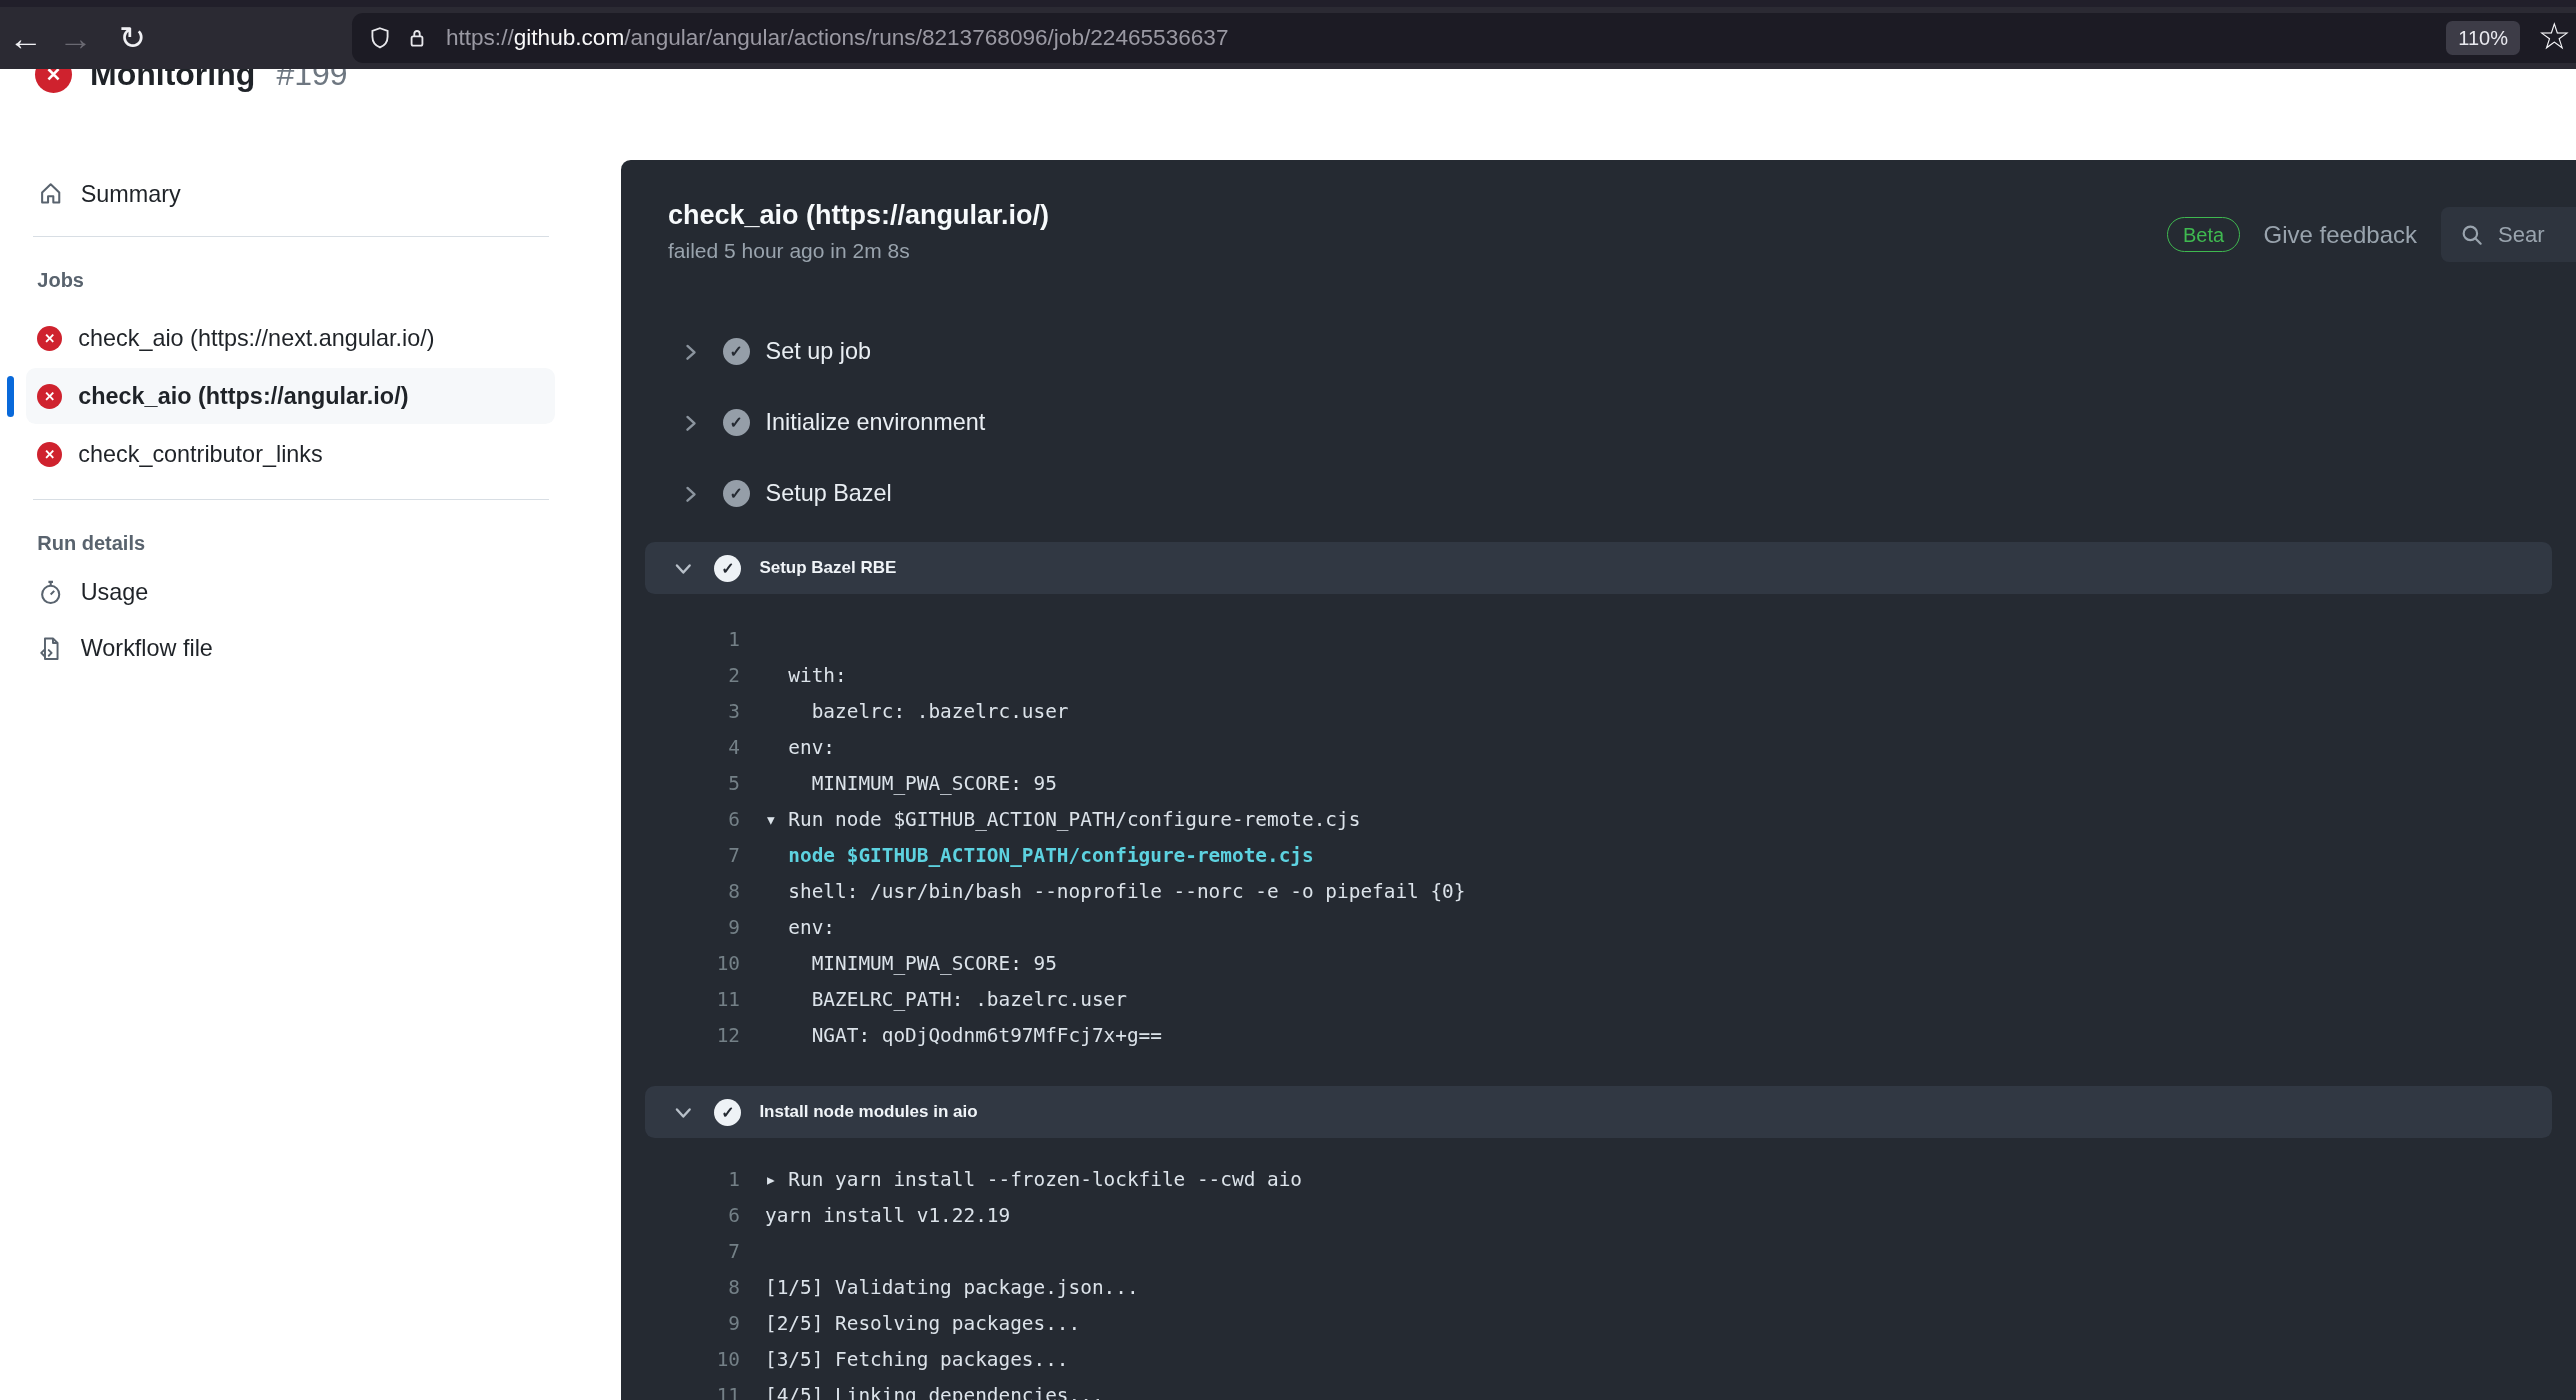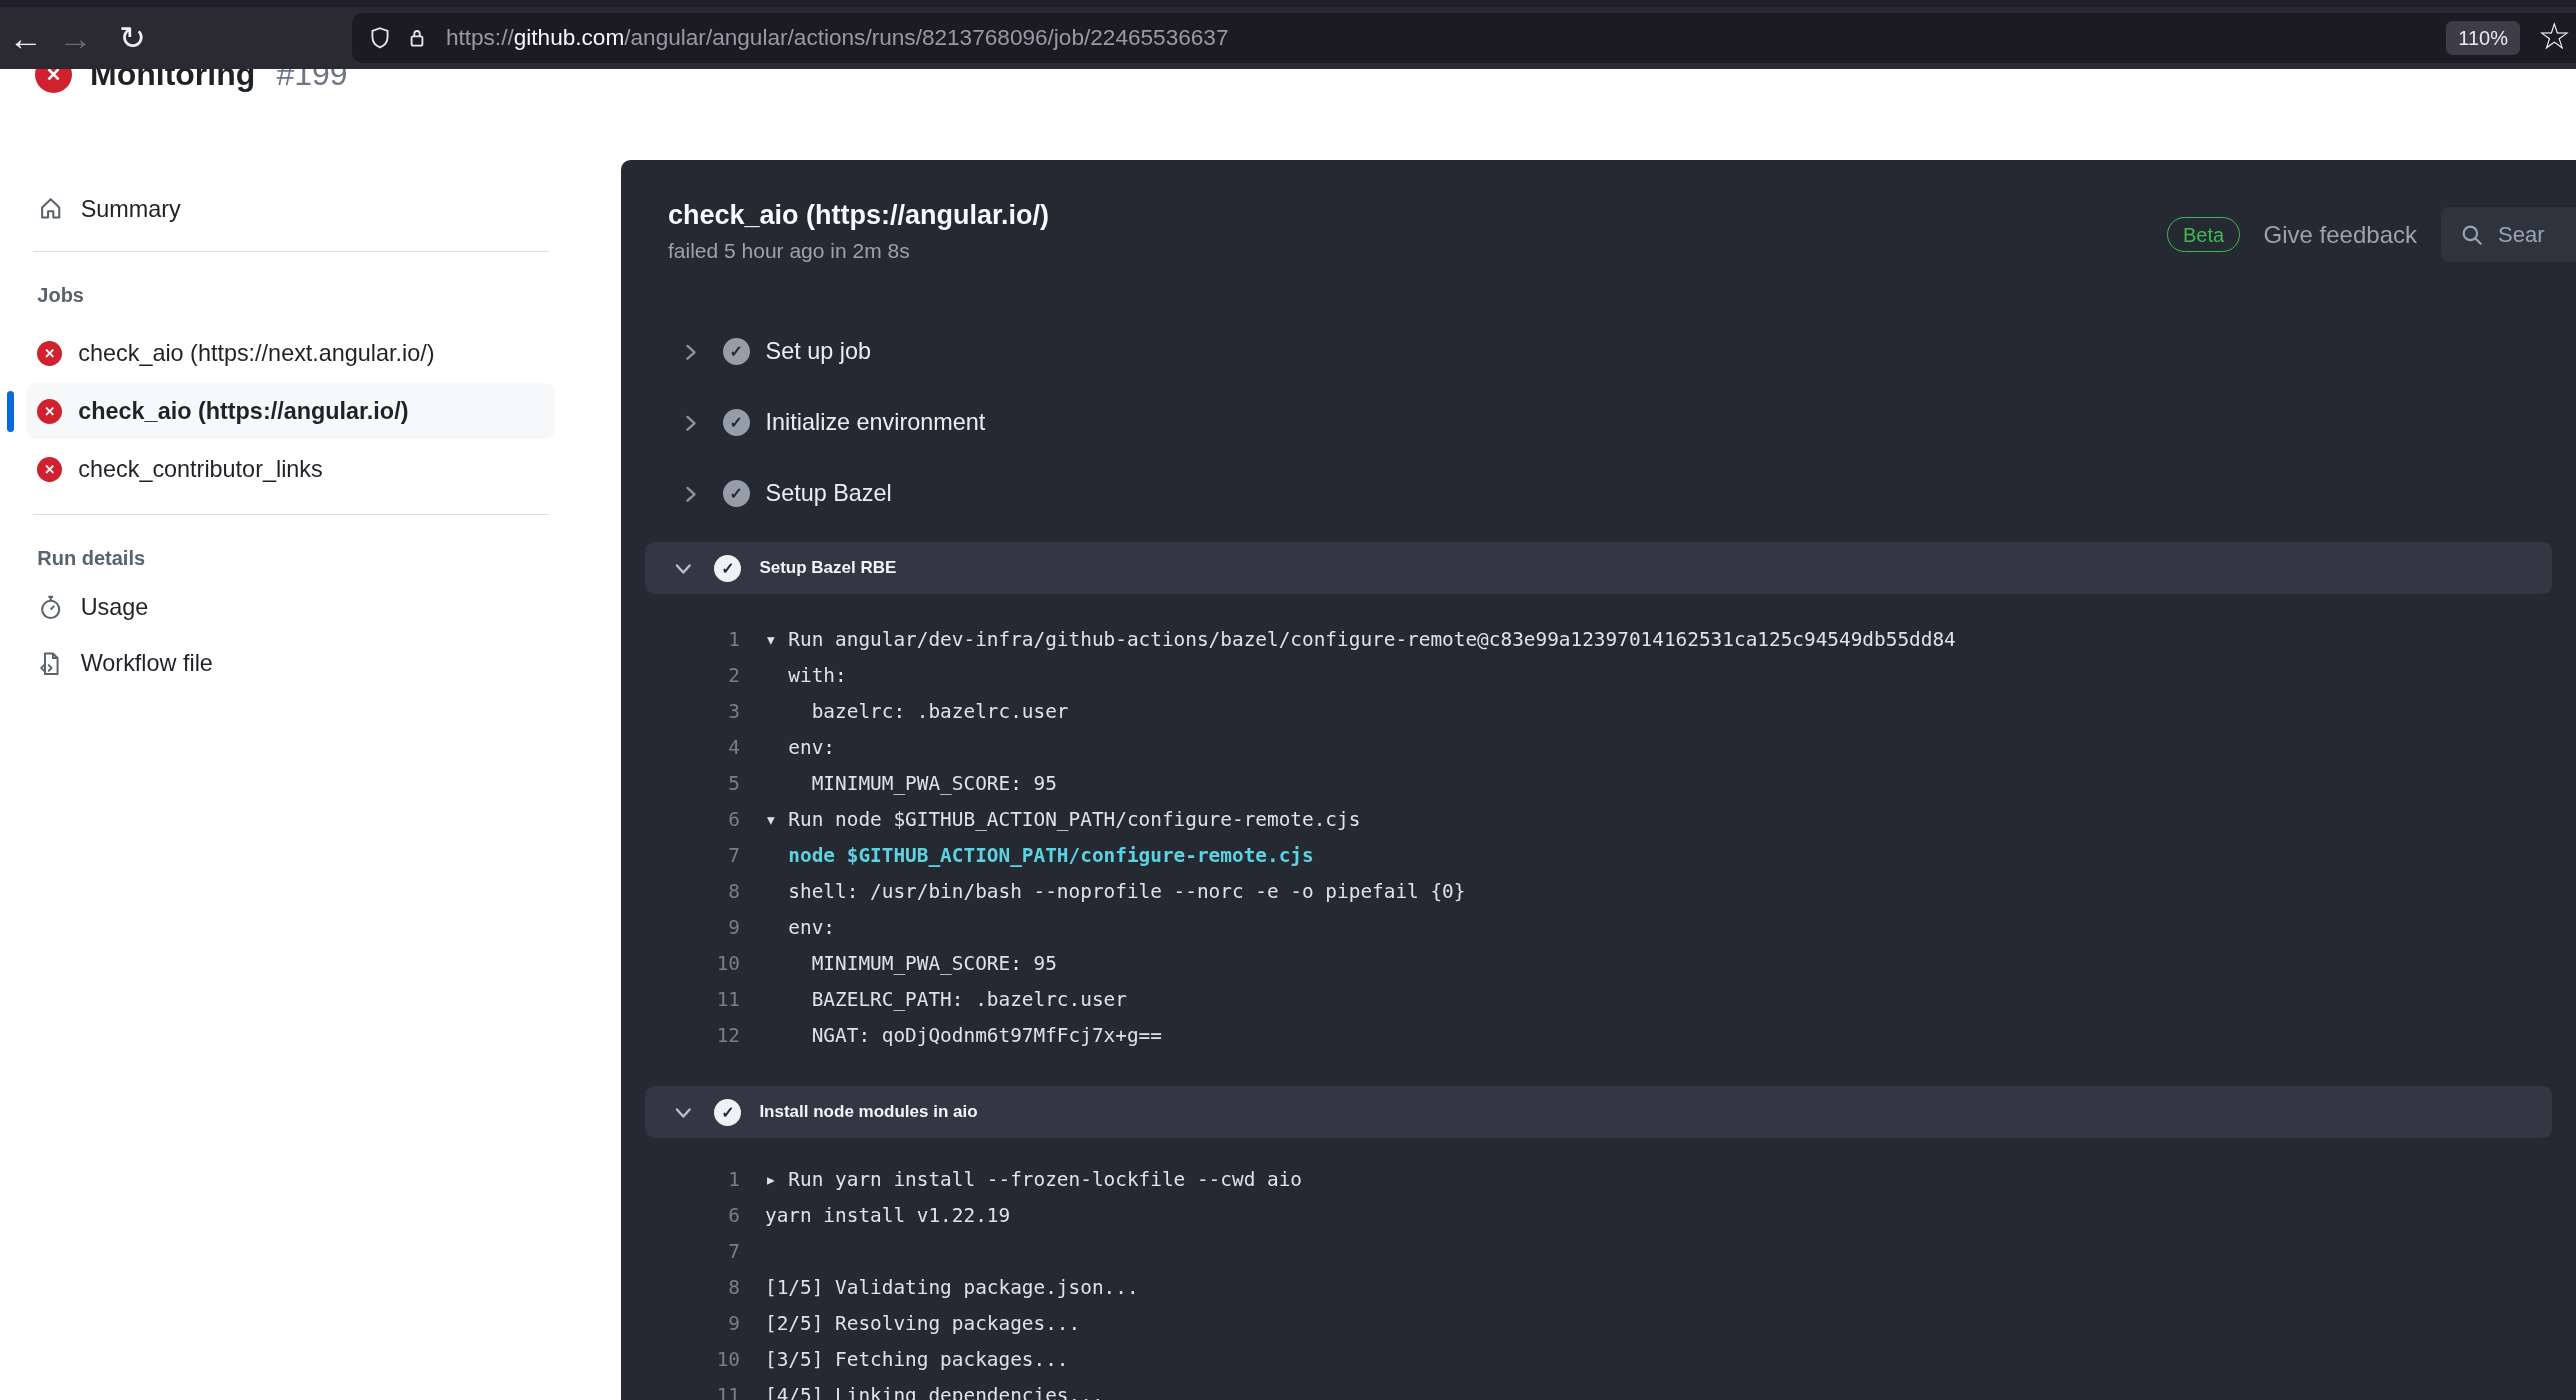--- a/index.html
+++ b/index.html
@@ -22,21 +22,21 @@
 
   
   .run-title { position:absolute; top:56px; left:35px; display:flex; align-items:center; gap:18px; z-index:2; }
   .fail-circle { background:#cf222e; color:#ffffff; border-radius:50%; display:flex; align-items:center; justify-content:center; font-weight:bold; flex:none; }
   .fail-circle.big { width:37px; height:37px; font-size:18.5px; }
   .fail-circle.small { width:25px; height:25px; font-size:13px; }
   .run-title .wf-name { font-size:32px; font-weight:bold; color:#1f2328; }
   .run-title .run-num { font-size:32px; color:#6e7781; margin-left:3.2px; }
 
   
-  .sidebar { position:absolute; top:152px; left:26px; width:529px; }
+  .sidebar { position:absolute; top:137px; left:26px; width:529px; }
   .side-row { display:flex; align-items:center; padding-left:11.3px; height:52px; cursor:pointer; }
   .side-row .row-icon { width:27.4px; height:27.4px; color:#59636e; flex:none; }
   .side-row .row-label { margin-left:16px; font-size:23.4px; color:#1f2328; white-space:nowrap; }
   .summary-row { margin-top:31px; }
   .divider { border:none; border-top:1.6px solid #d8dee4; margin:16px 6.5px 0 6.5px; }
   .section-label { margin:32px 0 0 11.3px; font-size:20px; font-weight:bold; color:#59636e; }
   .jobs-list { margin-top:18px; position:relative; }
   .job-item { position:relative; display:flex; align-items:center; height:56px; margin-bottom:2.4px; padding-left:11.3px; border-radius:9.7px; cursor:pointer; }
   .job-item .row-label { margin-left:16px; font-size:23.4px; color:#1f2328; white-space:nowrap; }
   .job-item.selected { background:#f6f8fa; }
@@ -202,21 +202,20 @@
     <div class="section-bar">
       <svg class="chev" viewBox="0 0 16 16" fill="none" stroke="currentColor" stroke-width="1.7" stroke-linecap="round" stroke-linejoin="round">
             <path d="M3.5 6 8 11l4.5-5"></path>
           </svg>
       <span class="check-circle white">✓</span>
       <span class="section-title">Setup Bazel RBE</span>
     </div>
     <div class="section-lines">
           <div class="log-line">
     <span class="ln">1</span>
-    <span class="lt">▾ Run angular/dev-infra/github-actions/bazel/configure-remote@c83e99a12397014162531ca125c94549db55dd84</span>
   </div>
           <div class="log-line">
     <span class="ln">2</span>
     <span class="lt">  with:</span>
   </div>
           <div class="log-line">
     <span class="ln">3</span>
     <span class="lt">    bazelrc: .bazelrc.user</span>
   </div>
           <div class="log-line">

